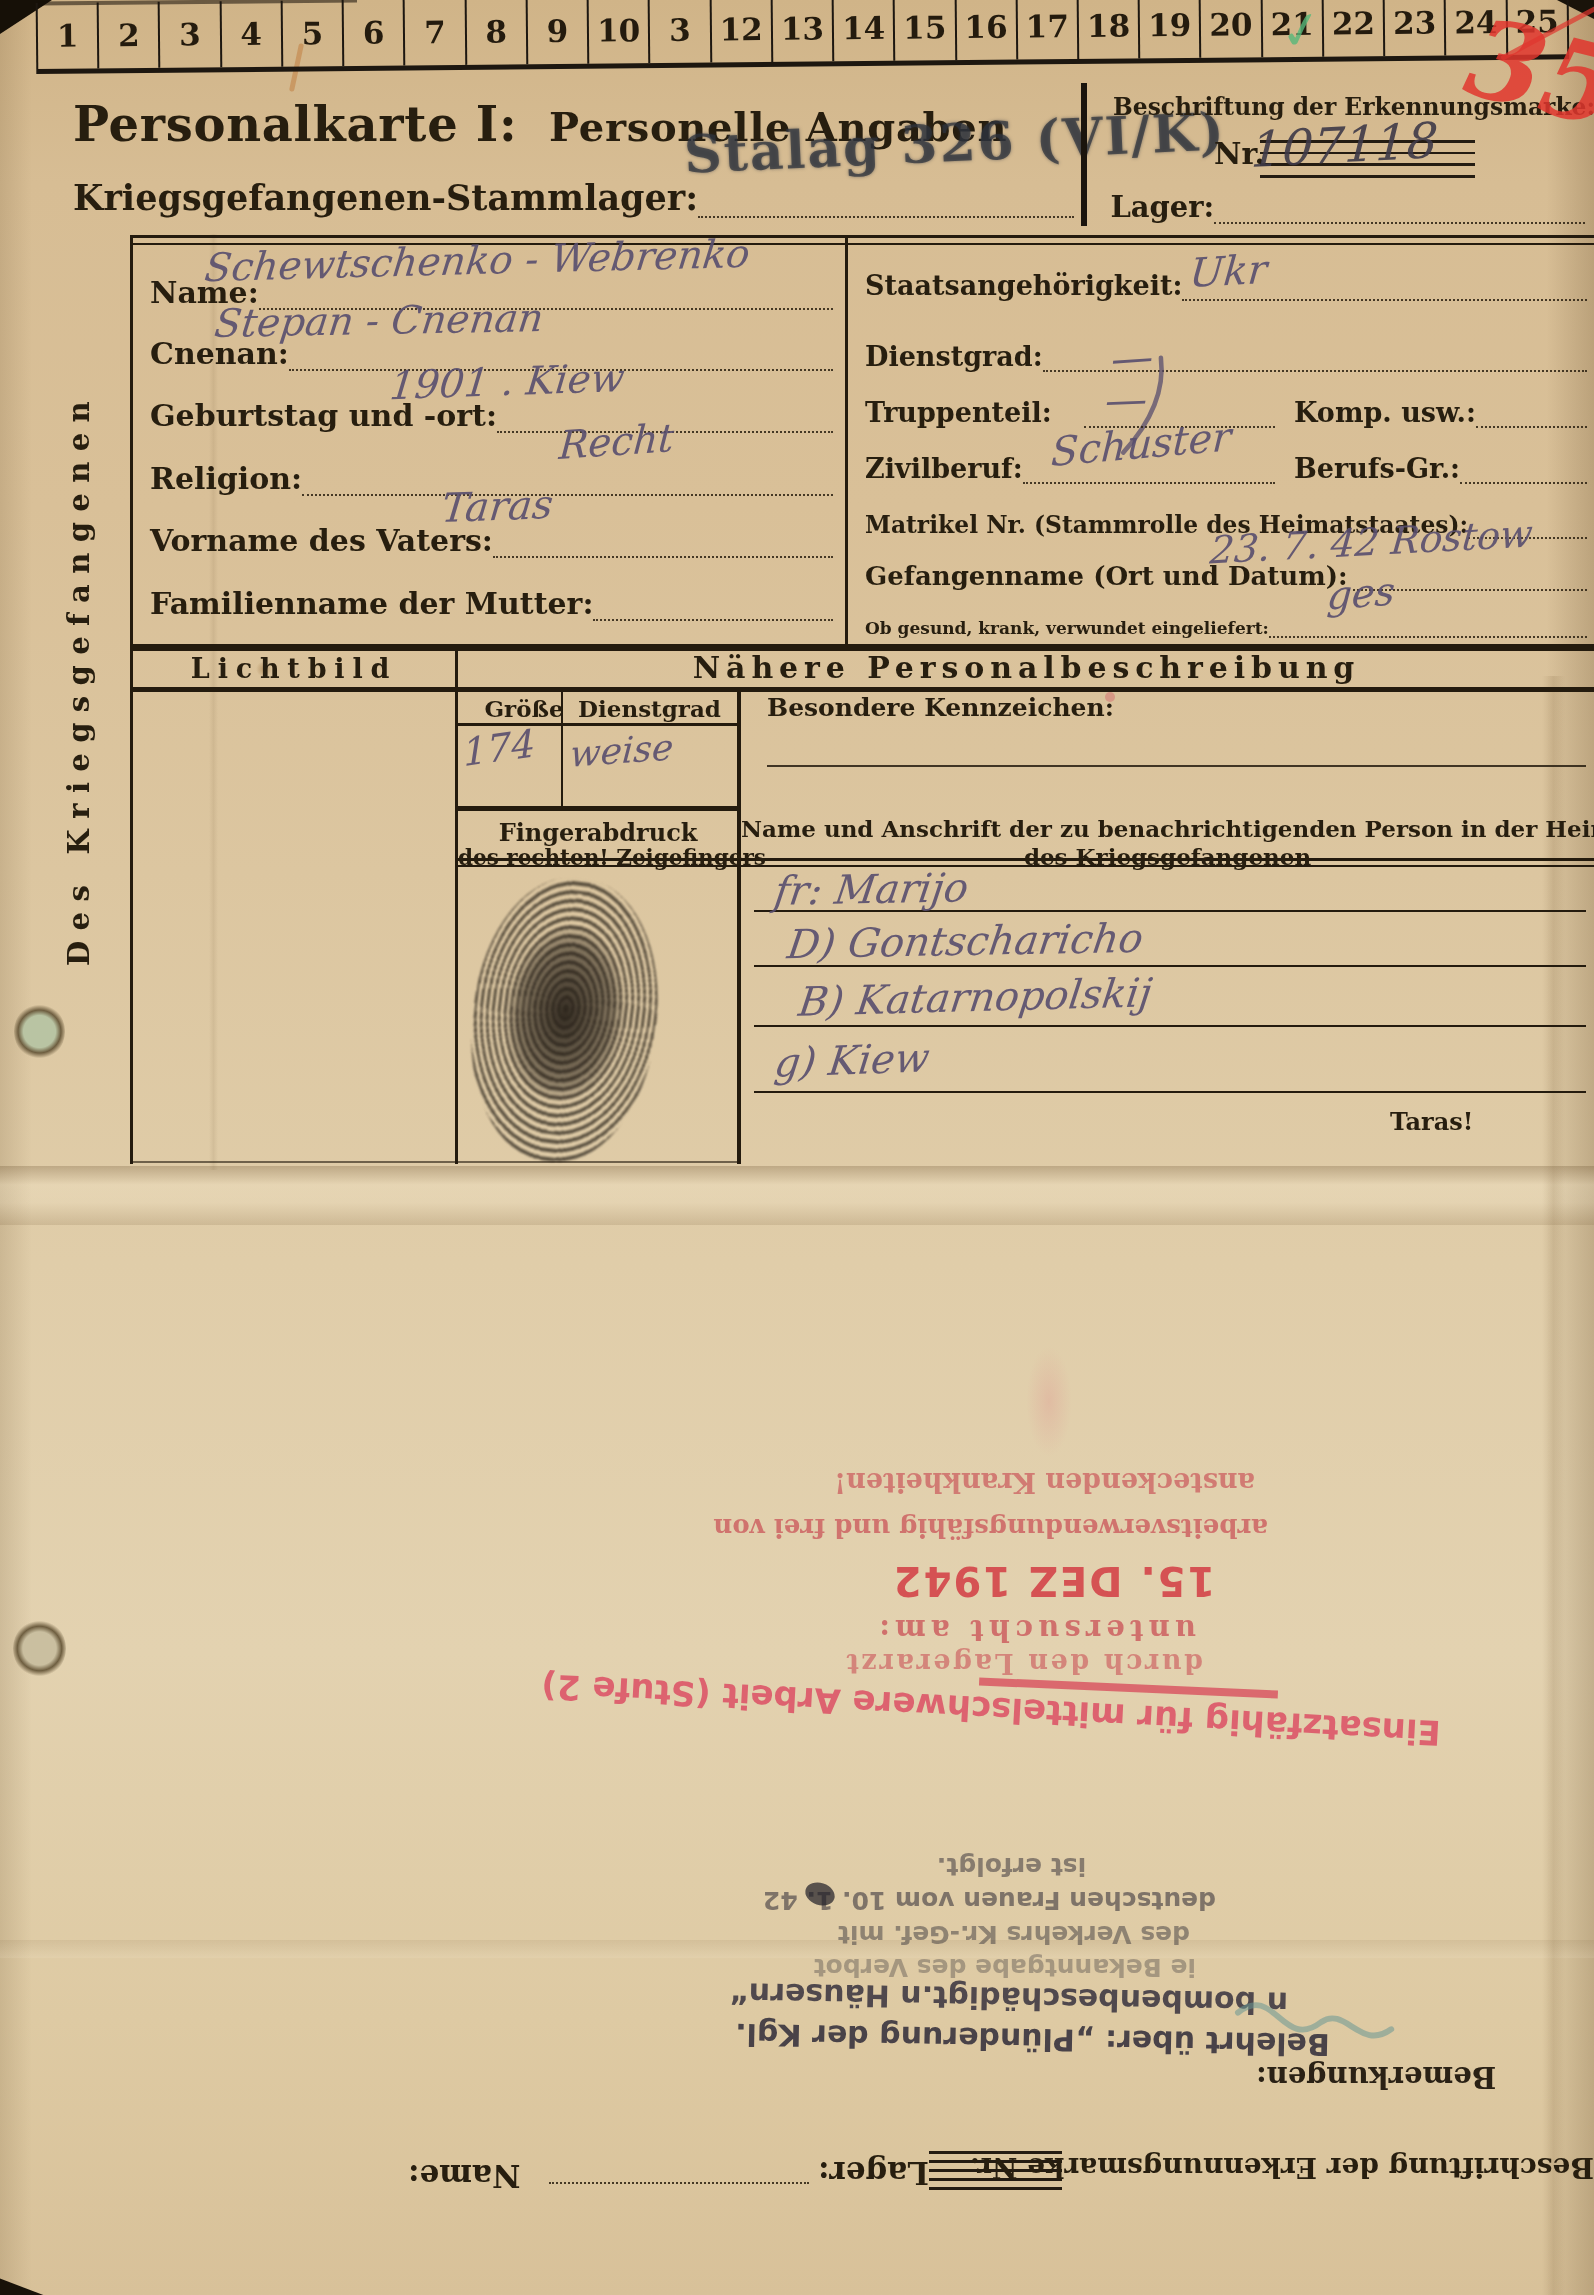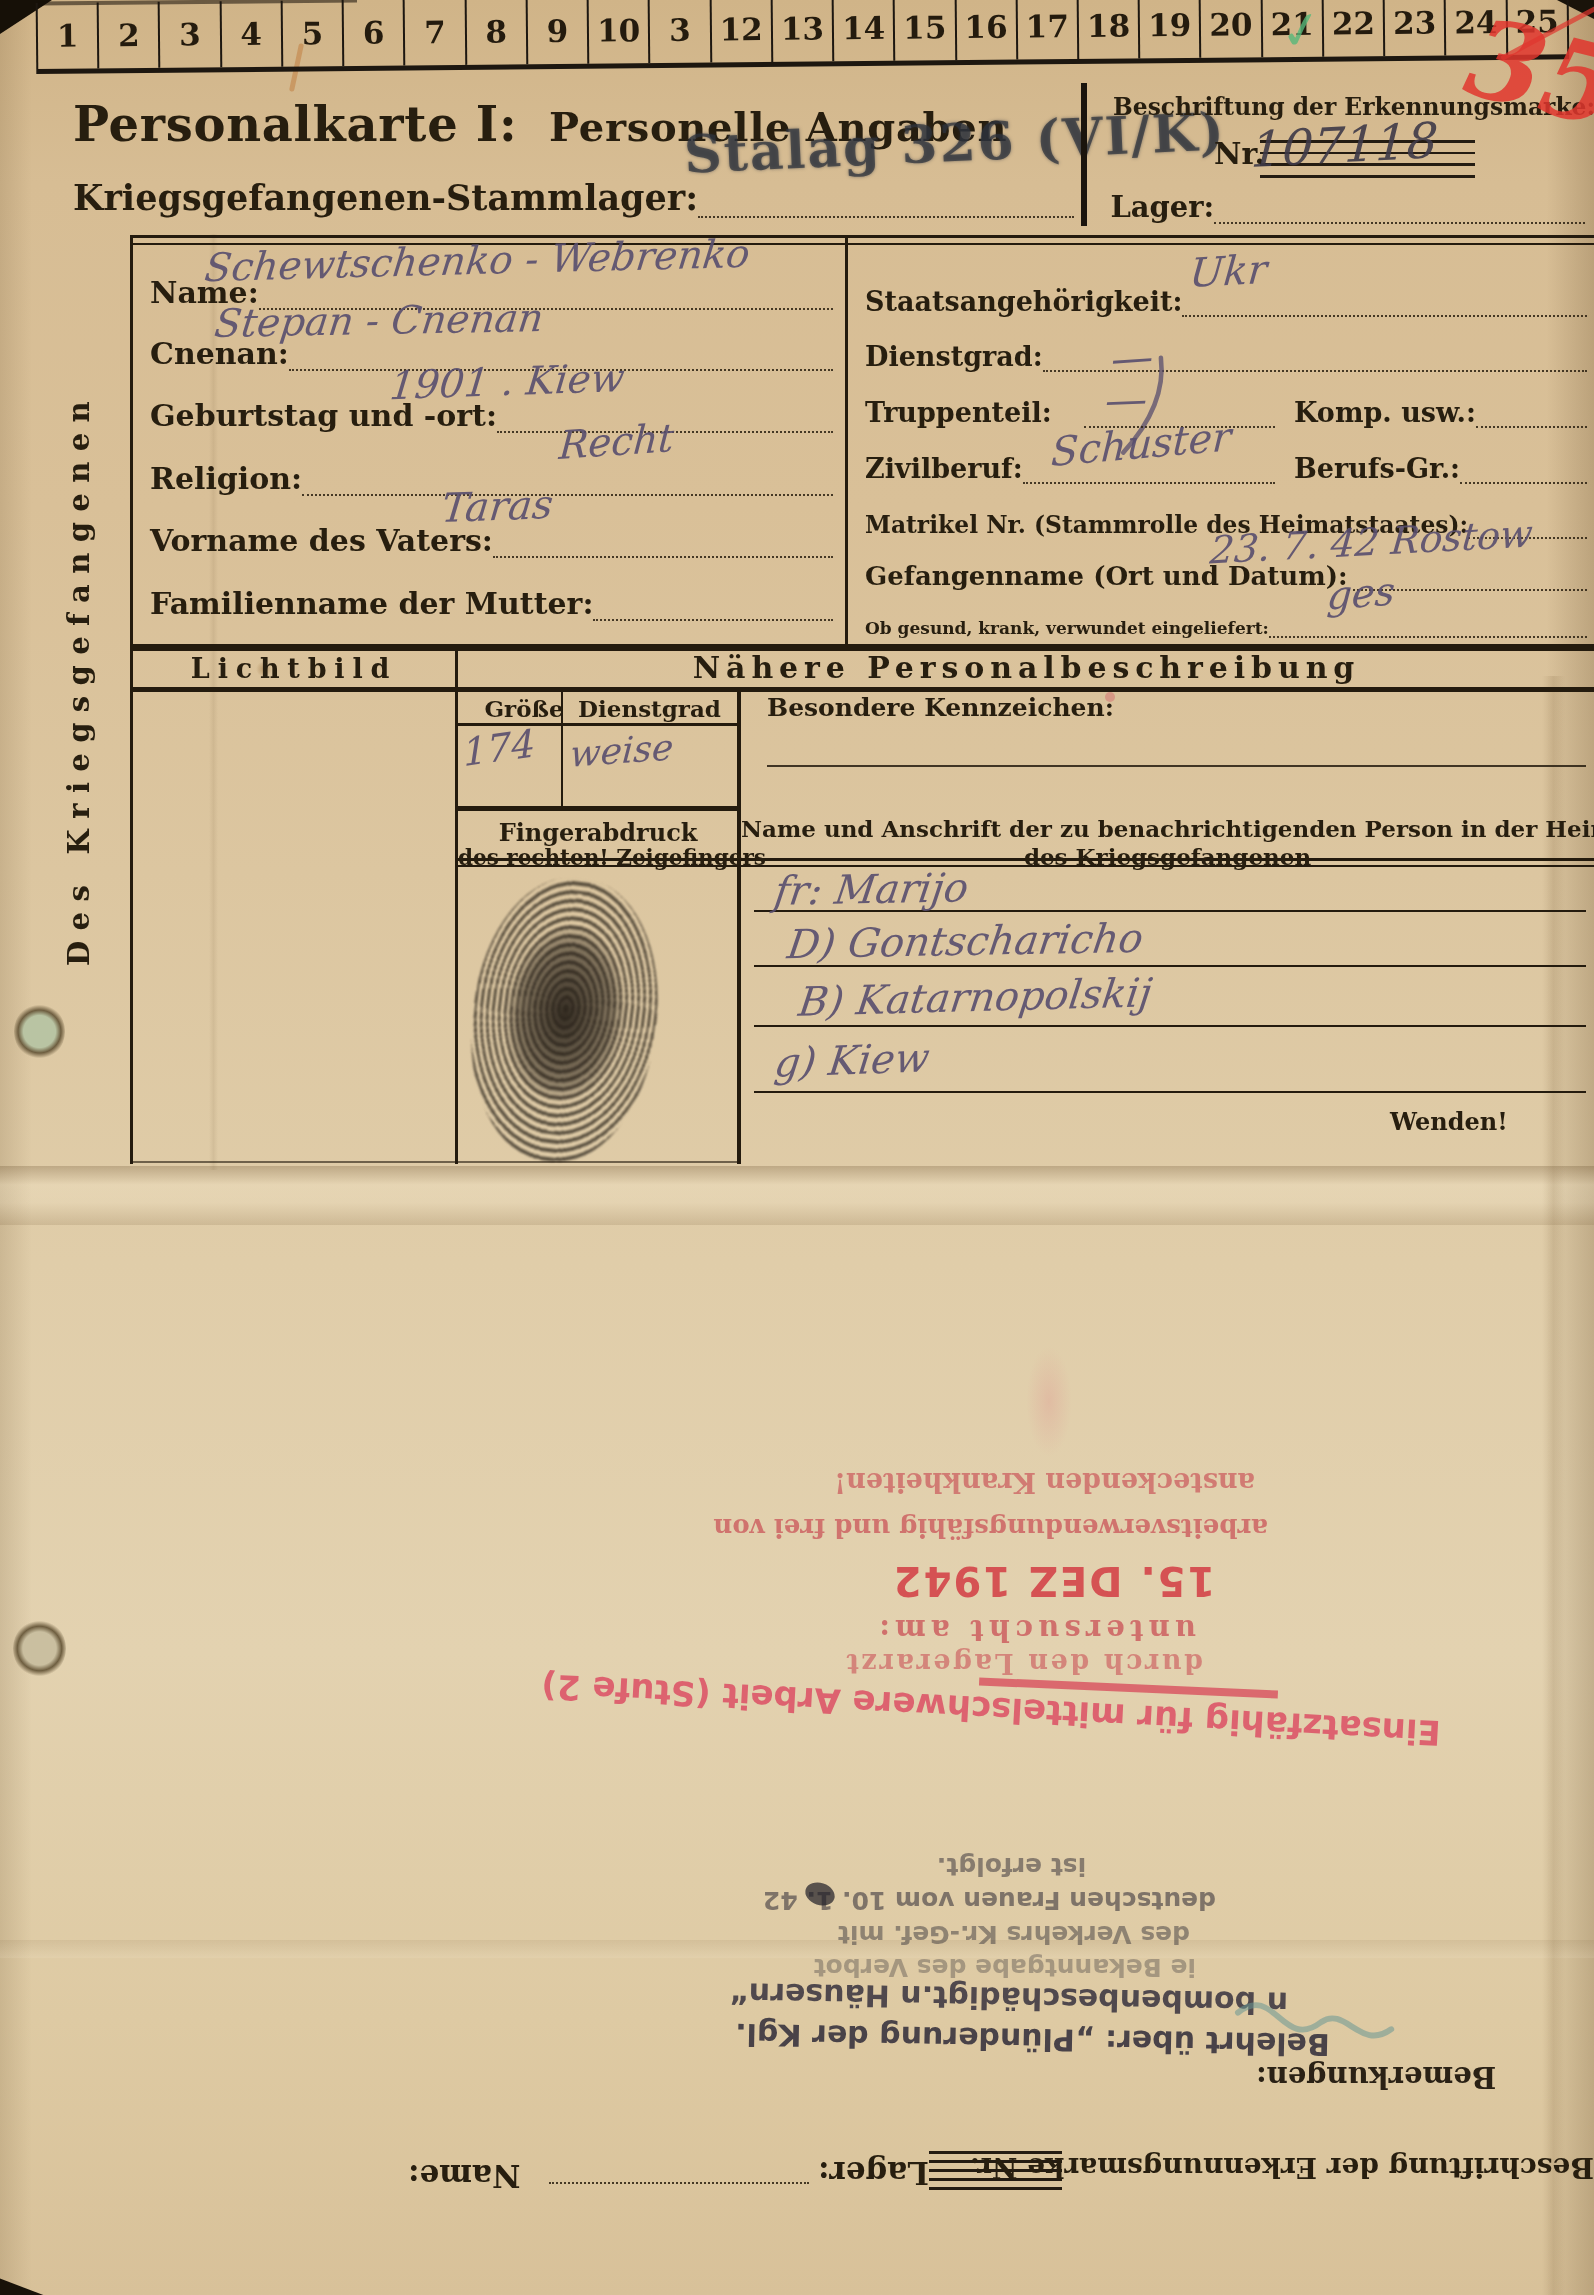--- a/index.html
+++ b/index.html
@@ -195,21 +195,21 @@
   <span class="fr" style="font-size:30px;">Vorname des Vaters:</span>
     <span class="dots"></span>
 </div>
 <div class="abs hw" style="left:442px;top:483px;font-size:40px;transform:rotate(-2deg) skewX(-8deg);">Taras</div>
 
 <div class="abs frow" style="left:150px;top:587px;width:683px;height:34px;">
   <span class="fr" style="font-size:30px;text-align:right;">Familienname der Mutter:</span>
     <span class="dots"></span>
 </div>
 
-<div class="abs frow" style="left:865px;top:284px;width:722px;height:33px;text-align:right;">
+<div class="abs frow" style="left:865px;top:268px;width:722px;height:33px;text-align:right;">
   <span class="fr" style="font-size:27px;">Staatsangehörigkeit:</span>
     <span class="dots"></span>
 </div>
 <div class="abs hw" style="left:1190px;top:248px;font-size:40px;transform:rotate(-3deg) skewX(-8deg);">Ukr</div>
 
 <div class="abs frow" style="left:865px;top:339px;width:722px;height:33px;">
   <span class="fr" style="font-size:27px;">Dienstgrad:</span>
     <span class="dots"></span>
 </div>
 <div class="abs hw" style="left:1111px;top:333px;font-size:42px;transform:rotate(-4deg);">—</div>
@@ -268,21 +268,21 @@
             background:
               radial-gradient(ellipse 46% 44% at 50% 48%, rgba(28,22,16,.95), rgba(28,22,16,.5) 55%, rgba(28,22,16,0) 72%),
               repeating-radial-gradient(ellipse 50% 48% at 50% 46%, rgba(22,17,12,.7) 0 2.6px, rgba(205,185,150,.06) 2.6px 5.9px);"></div>
 
 <div class="abs fr" style="left:741px;top:815px;width:853px;text-align:center;font-size:23px;">Name und Anschrift der zu benachrichtigenden Person in der Heimat</div>
 <div class="abs fr" style="left:741px;top:843px;width:853px;text-align:center;font-size:23px;">des Kriegsgefangenen</div>
 <div class="abs hw" style="left:775px;top:866px;font-size:40px;transform:rotate(-1deg) skewX(-9deg);">fr:  Marijo</div>
 <div class="abs hw" style="left:788px;top:918px;font-size:40px;transform:rotate(-1deg) skewX(-9deg);">D)  Gontscharicho</div>
 <div class="abs hw" style="left:799px;top:974px;font-size:40px;transform:rotate(-1.5deg) skewX(-9deg);">B)  Katarnopolskij</div>
 <div class="abs hw" style="left:775px;top:1037px;font-size:40px;transform:rotate(-2deg) skewX(-9deg);">g)  Kiew</div>
-<div class="abs fr" style="left:1390px;top:1107px;font-size:24px;">Wenden!</div>
+<div class="abs fr" style="left:1390px;top:1107px;font-size:24px;">Taras!</div>
 
 <div class="abs redstamp fr rot" style="left:865px;top:1467px;width:390px;font-size:27px;opacity:.62;">ansteckenden Krankheiten!</div>
 <div class="abs redstamp fr rot" style="left:839px;top:1513px;width:429px;font-size:26px;opacity:.68;">arbeitsverwendungsfähig und frei von</div>
 <div class="abs redstamp rot" style="left:891px;top:1558px;width:325px;font-size:40px;font-family:'DejaVu Sans',sans-serif;letter-spacing:2px;color:#d33c44;opacity:.85;">15. DEZ 1942</div>
 <div class="abs redstamp fr rot" style="left:910px;top:1613px;width:286px;font-size:29px;letter-spacing:5.2px;opacity:.7;">untersucht am:</div>
 <div class="abs redstamp fr rot" style="left:904px;top:1648px;width:299px;font-size:27px;letter-spacing:2.6px;opacity:.55;">durch den Lagerarzt</div>
 
 <div class="abs noptr" style="left:979px;top:1684px;width:299px;height:7.8px;background:rgba(216,79,94,.8);transform:rotate(2.5deg);"></div>
 <div class="abs" style="left:745px;top:1695px;width:696px;text-align:center;font-family:'DejaVu Sans',sans-serif;font-weight:bold;font-size:34px;color:rgba(220,82,102,.88);transform:rotate(183deg);white-space:nowrap;">Einsatzfähig für mittelschwere Arbeit (Stufe 2)</div>
 

